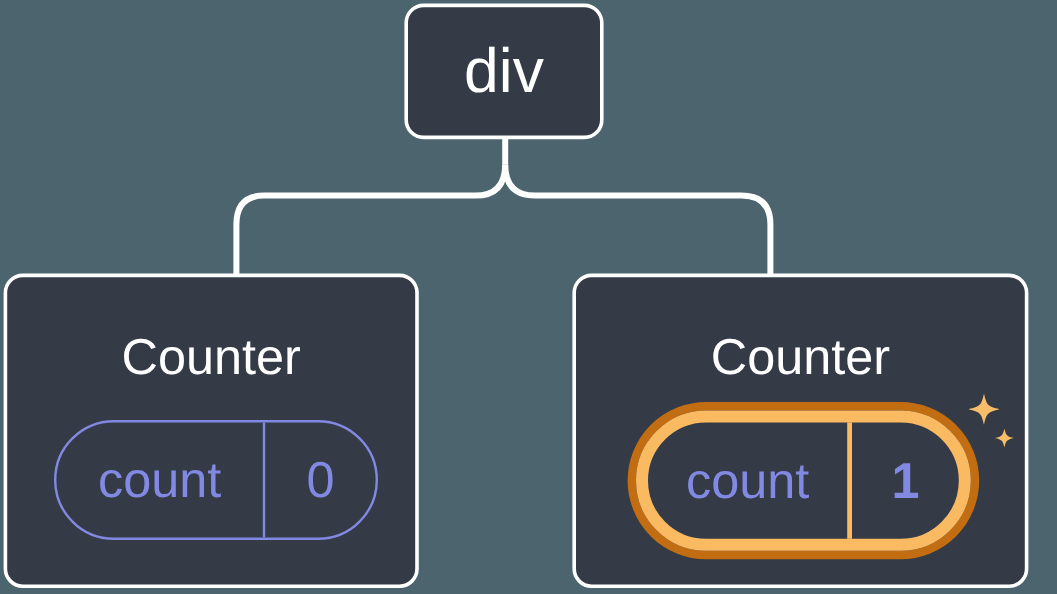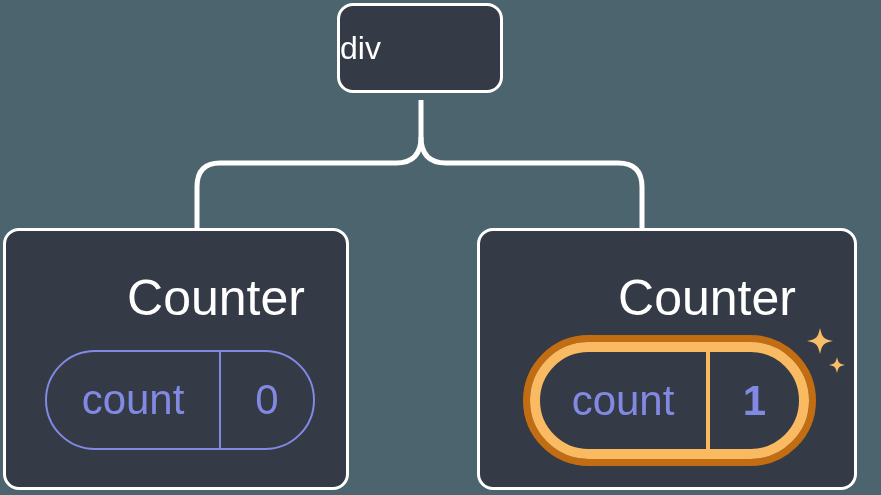--- a/index.html
+++ b/index.html
@@ -25,30 +25,30 @@
   .connectors{
     position:absolute;left:0;top:0;width:881px;height:495px;
   }
   .node{
     position:absolute;
     background:var(--node-fill);
     border:3px solid var(--node-border);
     border-radius:16px;
   }
   .div-node{
-    left:337px;top:3px;width:166px;height:90px;
-    display:flex;align-items:center;
-    color:var(--label-text);font-size:32px;
+    left:337px;top:3px;width:166px;height:113px;
+    display:flex;align-items:center;justify-content:center;
+    color:var(--label-text);font-size:52px;
   }
   .counter-box-left{left:3px;top:228px;width:346px;height:262px;}
   .counter-box-right{left:477px;top:228px;width:380px;height:262px;}
   .node-title{
     position:absolute;left:0;top:42px;width:100%;
     text-align:center;color:var(--label-text);
-    font-size:50px;line-height:50px;margin-left:40px;
+    font-size:42px;line-height:50px;
   }
   
   .pill-plain{
     position:absolute;left:39px;top:119px;width:270px;height:100px;
     border:2px solid var(--state-accent);
     border-radius:50px;
     display:flex;align-items:stretch;
     color:var(--state-accent);font-size:42px;
   }
   .pill-plain .cell-key{width:172px;display:flex;align-items:center;justify-content:center;}

